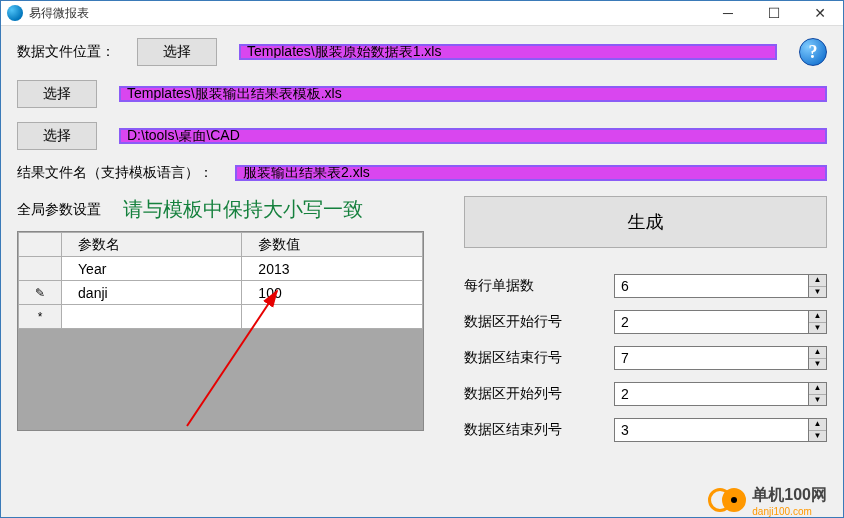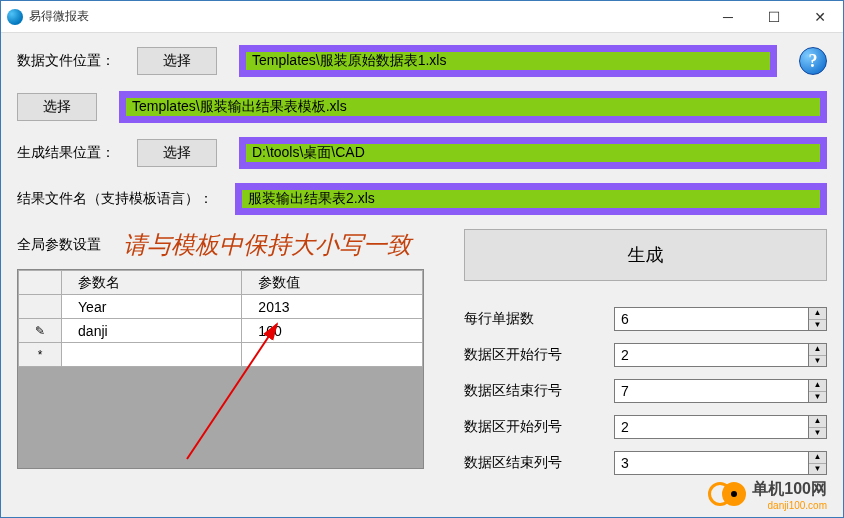--- a/index.html
+++ b/index.html
@@ -12,21 +12,21 @@
   }
   .window {
     width: 844px;
     height: 518px;
     border: 1px solid #3a7ab8;
     background: #fff;
     display: flex;
     flex-direction: column;
   }
   .titlebar {
-    height: 32px;
+    height: 25px;
     background: #fff;
     display: flex;
     align-items: center;
     padding-left: 6px;
     border-bottom: 1px solid #ddd;
   }
   .titlebar .app-icon {
     width: 16px; height: 16px;
     border-radius: 50%;
     background: radial-gradient(circle at 30% 30%, #4fc3f7, #0277bd 70%);
@@ -59,23 +59,23 @@
   .btn-choose {
     width: 80px; height: 28px;
     background: #e1e1e1;
     border: 1px solid #adadad;
     font-size: 14px;
     margin-right: 10px;
     display: flex; align-items: center; justify-content: center;
   }
   .textbox {
     flex: 1;
-    height: 32px;
-    background: #84cc16;
-    border: 7px solid #8b5cf6;
+    height: 16px;
+    background: #d946ef;
+    border: 2px solid #8b5cf6;
     padding: 2px 6px;
     font-family: inherit;
     font-size: 14px;
     color: #000;
   }
   .help-icon {
     width: 28px; height: 28px;
     margin-left: 10px;
     border-radius: 50%;
     background: radial-gradient(circle at 30% 30%, #7ecbff, #1976d2 80%);
@@ -93,24 +93,23 @@
     width: 490px;
     position: relative;
   }
   .header-line {
     display: flex;
     align-items: center;
     margin-bottom: 8px;
     white-space: nowrap;
   }
   .hint {
-    color: #c2410c;
-    font-size: 24px;
+    color: #15803d;
+    font-size: 20px;
     margin-left: 22px;
-    font-style: italic;
   }
   .grid-wrap {
     width: 100%;
     height: 200px;
     background: #a7a7a7;
     border: 1px solid #888;
   }
   table.datagrid {
     border-collapse: collapse;
     width: 100%;
@@ -174,23 +173,23 @@
     border-left: 1px solid #7a7a7a;
   }
   .numrow .spinner .spinbtns div {
     flex: 1; background: #e1e1e1;
     display: flex; align-items:center; justify-content:center;
     font-size: 8px; line-height: 1;
   }
   .numrow .spinner .spinbtns div:first-child { border-bottom: 1px solid #adadad; }
   .watermark {
     position: absolute;
-    right: 16px; bottom: 6px;
+    right: 16px; bottom: 0;
     display: flex; align-items: center;
-    font-size: 16px; font-weight: bold; text-align: right;
+    font-size: 16px; font-weight: bold;
   }
   .watermark .wicon {
     width: 38px; height: 26px;
     position: relative;
     margin-right: 6px;
   }
   .watermark .wicon .c {
     position: absolute;
     width: 24px; height: 24px;
     border: 3px solid #ff9800;
@@ -227,21 +226,20 @@
       <input class="textbox" value="Templates\服装原始数据表1.xls" style="">
       <div class="help-icon">?</div>
     </div>
 
     <div class="row">
       <div class="btn-choose">选择</div>
       <input class="textbox" value="Templates\服装输出结果表模板.xls" style="">
     </div>
 
     <div class="row">
-      <div class="label">生成结果位置：</div>
       <div class="btn-choose">选择</div>
       <input class="textbox" value="D:\tools\桌面\CAD" style="">
     </div>
 
     <div class="row">
       <div class="label">结果文件名（支持模板语言）：</div>
       <input class="textbox" value="服装输出结果表2.xls" style="">
     </div>
 
     <div class="lower">

